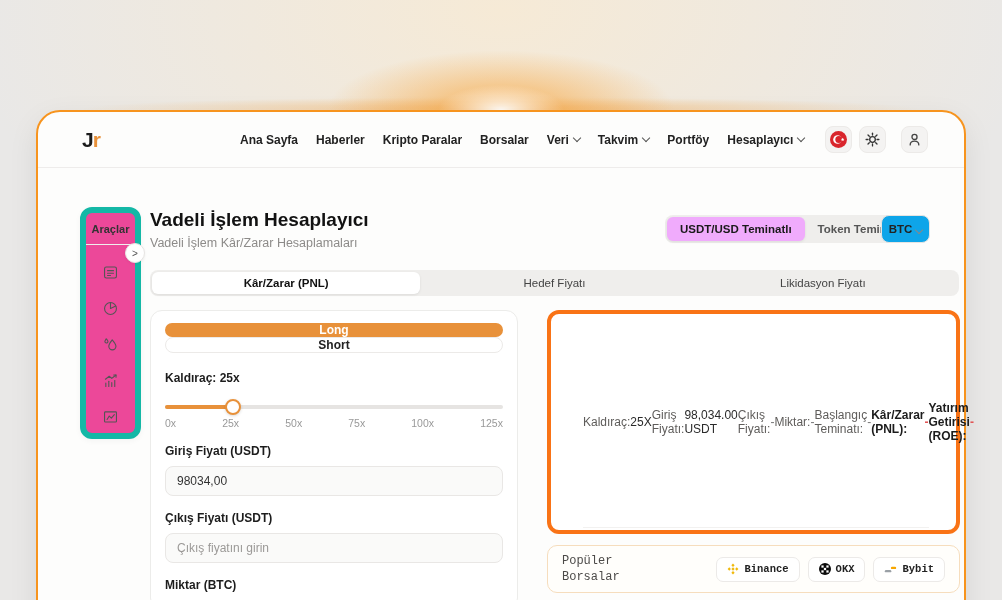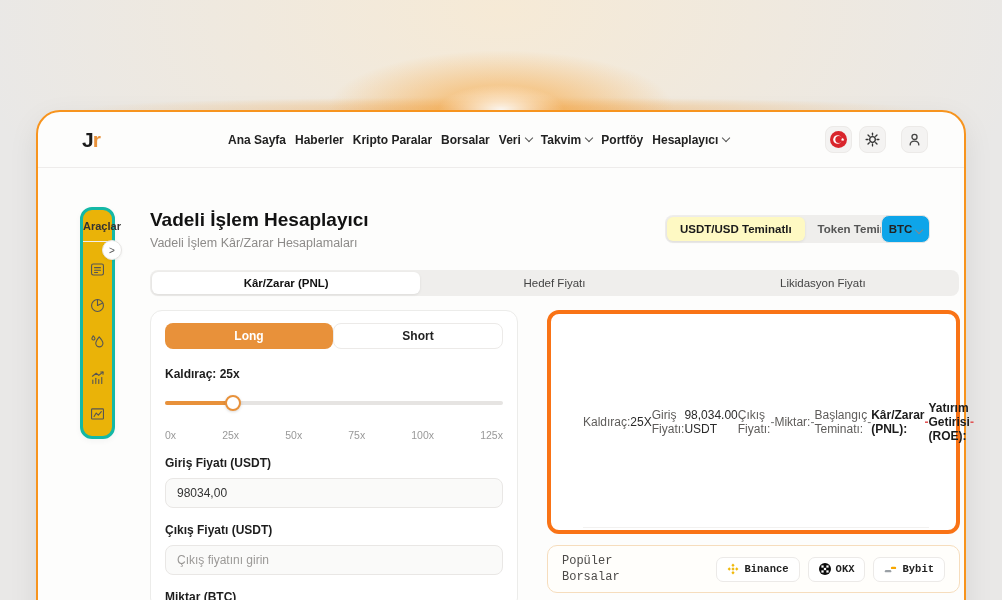--- a/index.html
+++ b/index.html
@@ -20,76 +20,76 @@
     position:absolute; left:36px; top:110px; width:930px; height:556px;
     background:#fdfdfc; border:2px solid #F7941E; border-radius:24px;
     box-shadow:0 10px 30px rgba(0,0,0,.08);
   }
 
   
   .hdr { position:absolute; left:0; top:0; right:0; height:56px;
          border-bottom:1px solid #eeeceb; display:flex; align-items:center;text-decoration:underline; }
   .logo { position:absolute; left:44px; font-size:21px; font-weight:800; letter-spacing:-1px; cursor:pointer; }
   .logo .j { color:#1b1b1b; } .logo .r { color:#E8913A; }
-  .nav { position:absolute; left:190px; display:flex; align-items:flex-end; gap:9px; }
+  .nav { position:absolute; left:202px; display:flex; align-items:flex-end; gap:18px; }
   .nav-item { font-size:12px; font-weight:600; color:#222; cursor:pointer; display:flex; align-items:center; white-space:nowrap; }
   .chev { width:6px; height:6px; border-right:1.4px solid #555; border-bottom:1.4px solid #555;
           transform:rotate(45deg); display:inline-block; margin-left:5px; margin-top:-4px; }
   .hdr-actions { position:absolute; right:36px; display:flex; gap:7px; }
   .icon-btn { width:27px; height:27px; border-radius:8px; background:#f4f3f2; border:1px solid #eceae8;
               display:flex; align-items:center; justify-content:center; cursor:pointer; }
   .icon-btn:last-child { margin-left:8px; }
 
   
-  .tools { position:absolute; left:42px; top:95px; width:35px; height:232px;
-           background:#eab308; border:3px solid #14b8a6; border-radius:12px;
+  .tools { position:absolute; left:42px; top:95px; width:61px; height:232px;
+           background:#ec4899; border:6px solid #14b8a6; border-radius:12px;
            box-shadow:0 2px 6px rgba(0,0,0,.04); }
   .tools-title { font-size:11px; font-weight:600; color:#333; text-align:center; padding:10px 0 9px; border-bottom:1px solid #f0efee; }
   .tools-expand { position:absolute; right:-10px; top:30px; width:20px; height:20px; border-radius:50%;
                   background:#fff; border:1px solid #e7e5e3; display:flex; align-items:center; justify-content:center;
                   font-size:10px; color:#555; cursor:pointer; box-shadow:0 1px 3px rgba(0,0,0,.06); }
   .tool-list { display:flex; flex-direction:column; align-items:center; gap:14px; padding-top:16px; }
   .tool { width:22px; height:22px; display:flex; align-items:center; justify-content:center; cursor:pointer; }
 
   
   .page-title { position:absolute; left:112px; top:97px; font-size:19px; font-weight:700; color:#121212; }
   .page-sub   { position:absolute; left:112px; top:124px; font-size:12.5px; color:#8d8b89; }
 
   .seg { position:absolute; left:627px; top:103px; height:28px; background:#efeeec; border-radius:8px;
          display:flex; padding:2px; }
   .seg-opt { font-size:11.5px; font-weight:600; color:#555; padding:0 13px; display:flex; align-items:center;
              border-radius:6px; cursor:pointer; white-space:nowrap; }
-  .seg-opt.active { background:#fef9c3; color:#1a1a1a; box-shadow:0 1px 3px rgba(0,0,0,.08); }
+  .seg-opt.active { background:#f0abfc; color:#1a1a1a; box-shadow:0 1px 3px rgba(0,0,0,.08); }
   .pair { position:absolute; left:843px; top:103px; width:49px; height:28px; background:#0ea5e9;
           border:1px solid #e6e4e2; border-radius:8px; display:flex; align-items:center; justify-content:center;
           font-size:11.5px; font-weight:600; color:#222; gap:4px; cursor:pointer; }
   .pair .chev { margin:0 0 -2px 0; border-color:#888; }
 
   
   .tabs { position:absolute; left:112px; top:158px; width:809px; height:26px; background:#efeeec;
           border-radius:8px; display:flex; padding:2px; }
   .tab { flex:1; display:flex; align-items:center; justify-content:center; font-size:11.5px; color:#444;
          border-radius:6px; cursor:pointer; }
   .tab.active { background:#fff; font-weight:600; color:#111; box-shadow:0 1px 3px rgba(0,0,0,.08); }
 
   
   .form-card { position:absolute; left:112px; top:198px; width:368px; height:300px;
                background:#fff; border:1px solid #ececea; border-radius:12px; padding:12px 14px; }
-  .ls-row { display:flex; gap:0; }
+  .ls-row { display:flex; gap:0;flex-direction:column; }
   .btn-long { flex:1; height:26px; border:none; border-radius:8px; background:#E8913A; color:#fff;
               font-size:12px; font-weight:600; cursor:pointer; font-family:inherit; }
   .btn-short { flex:1; height:26px; border:1px solid #eceae8; border-radius:8px; background:#fff; color:#222;
                font-size:12px; font-weight:600; cursor:pointer; font-family:inherit; }
   .lev-label { margin-top:18px; font-size:12px; font-weight:600; color:#1d1d1d; }
   .slider { margin-top:14px; position:relative; height:16px; cursor:pointer; }
   .slider-track { position:absolute; left:0; right:0; top:6px; height:4px; border-radius:3px; background:#e6e4e2; }
   .slider-fill  { position:absolute; left:0; width:20%; top:6px; height:4px; border-radius:3px; background:#E8913A; }
   .slider-handle{ position:absolute; left:calc(20% - 8px); top:0; width:16px; height:16px; border-radius:50%;
                   background:#fff; border:2.5px solid #E8913A; box-shadow:0 1px 3px rgba(0,0,0,.15); cursor:grab; }
-  .ticks { display:flex; justify-content:space-between; margin-top:18px; font-size:10.5px; color:#999; }
+  .ticks { display:flex; justify-content:space-between; margin-top:2px; font-size:10.5px; color:#999; }
   .fld-label { margin-top:15px; font-size:12px; font-weight:600; color:#1d1d1d; }
   .fld-input { margin-top:8px; width:100%; height:30px; background:#fafaf9; border:1px solid #e9e7e5;
                border-radius:8px; padding:12px 11px; font-size:12px; color:#333; font-family:inherit; outline:none; }
   .fld-input::placeholder { color:#9b9997; }
 
   
   .results { position:absolute; left:509px; top:198px; width:413px; height:224px;
              background:#fff; border:4px solid #f97316; border-radius:12px; padding:2px 32px; display:flex; }
   .rrow { flex:1; display:flex; align-items:center; justify-content:space-between; border-bottom:1px solid #f2f1f0; }
   .rrow:last-child { border-bottom:none; }

